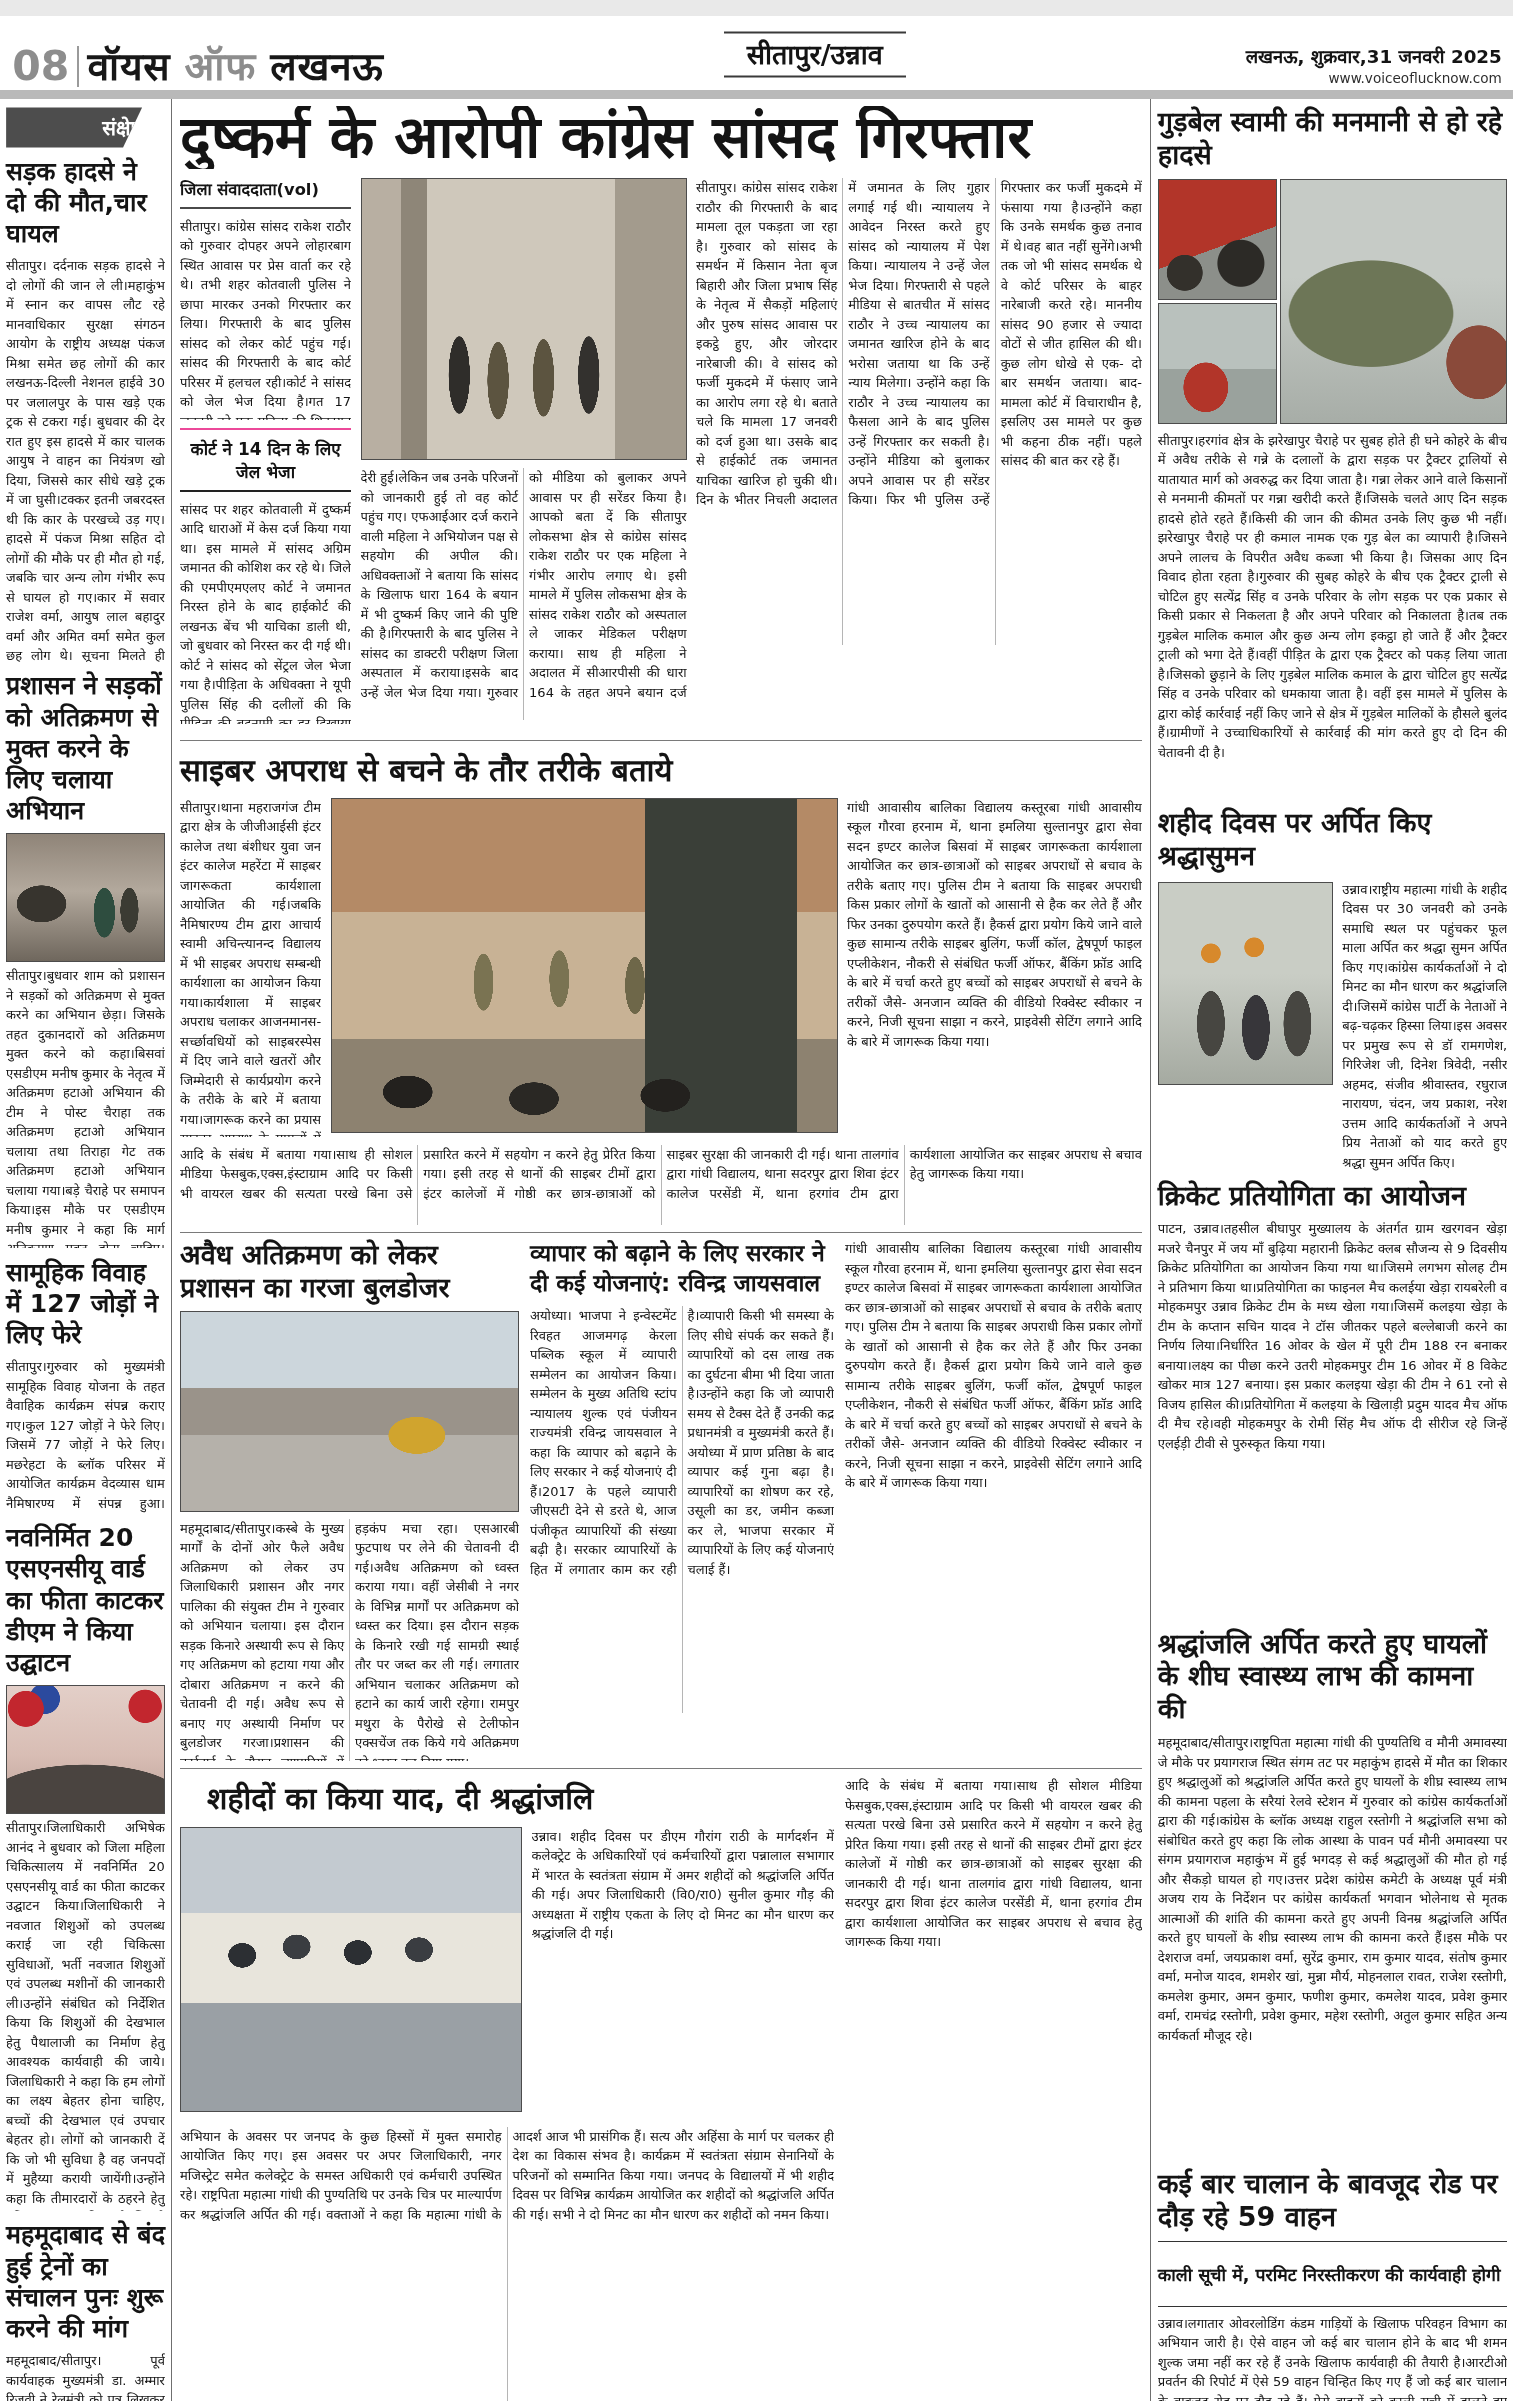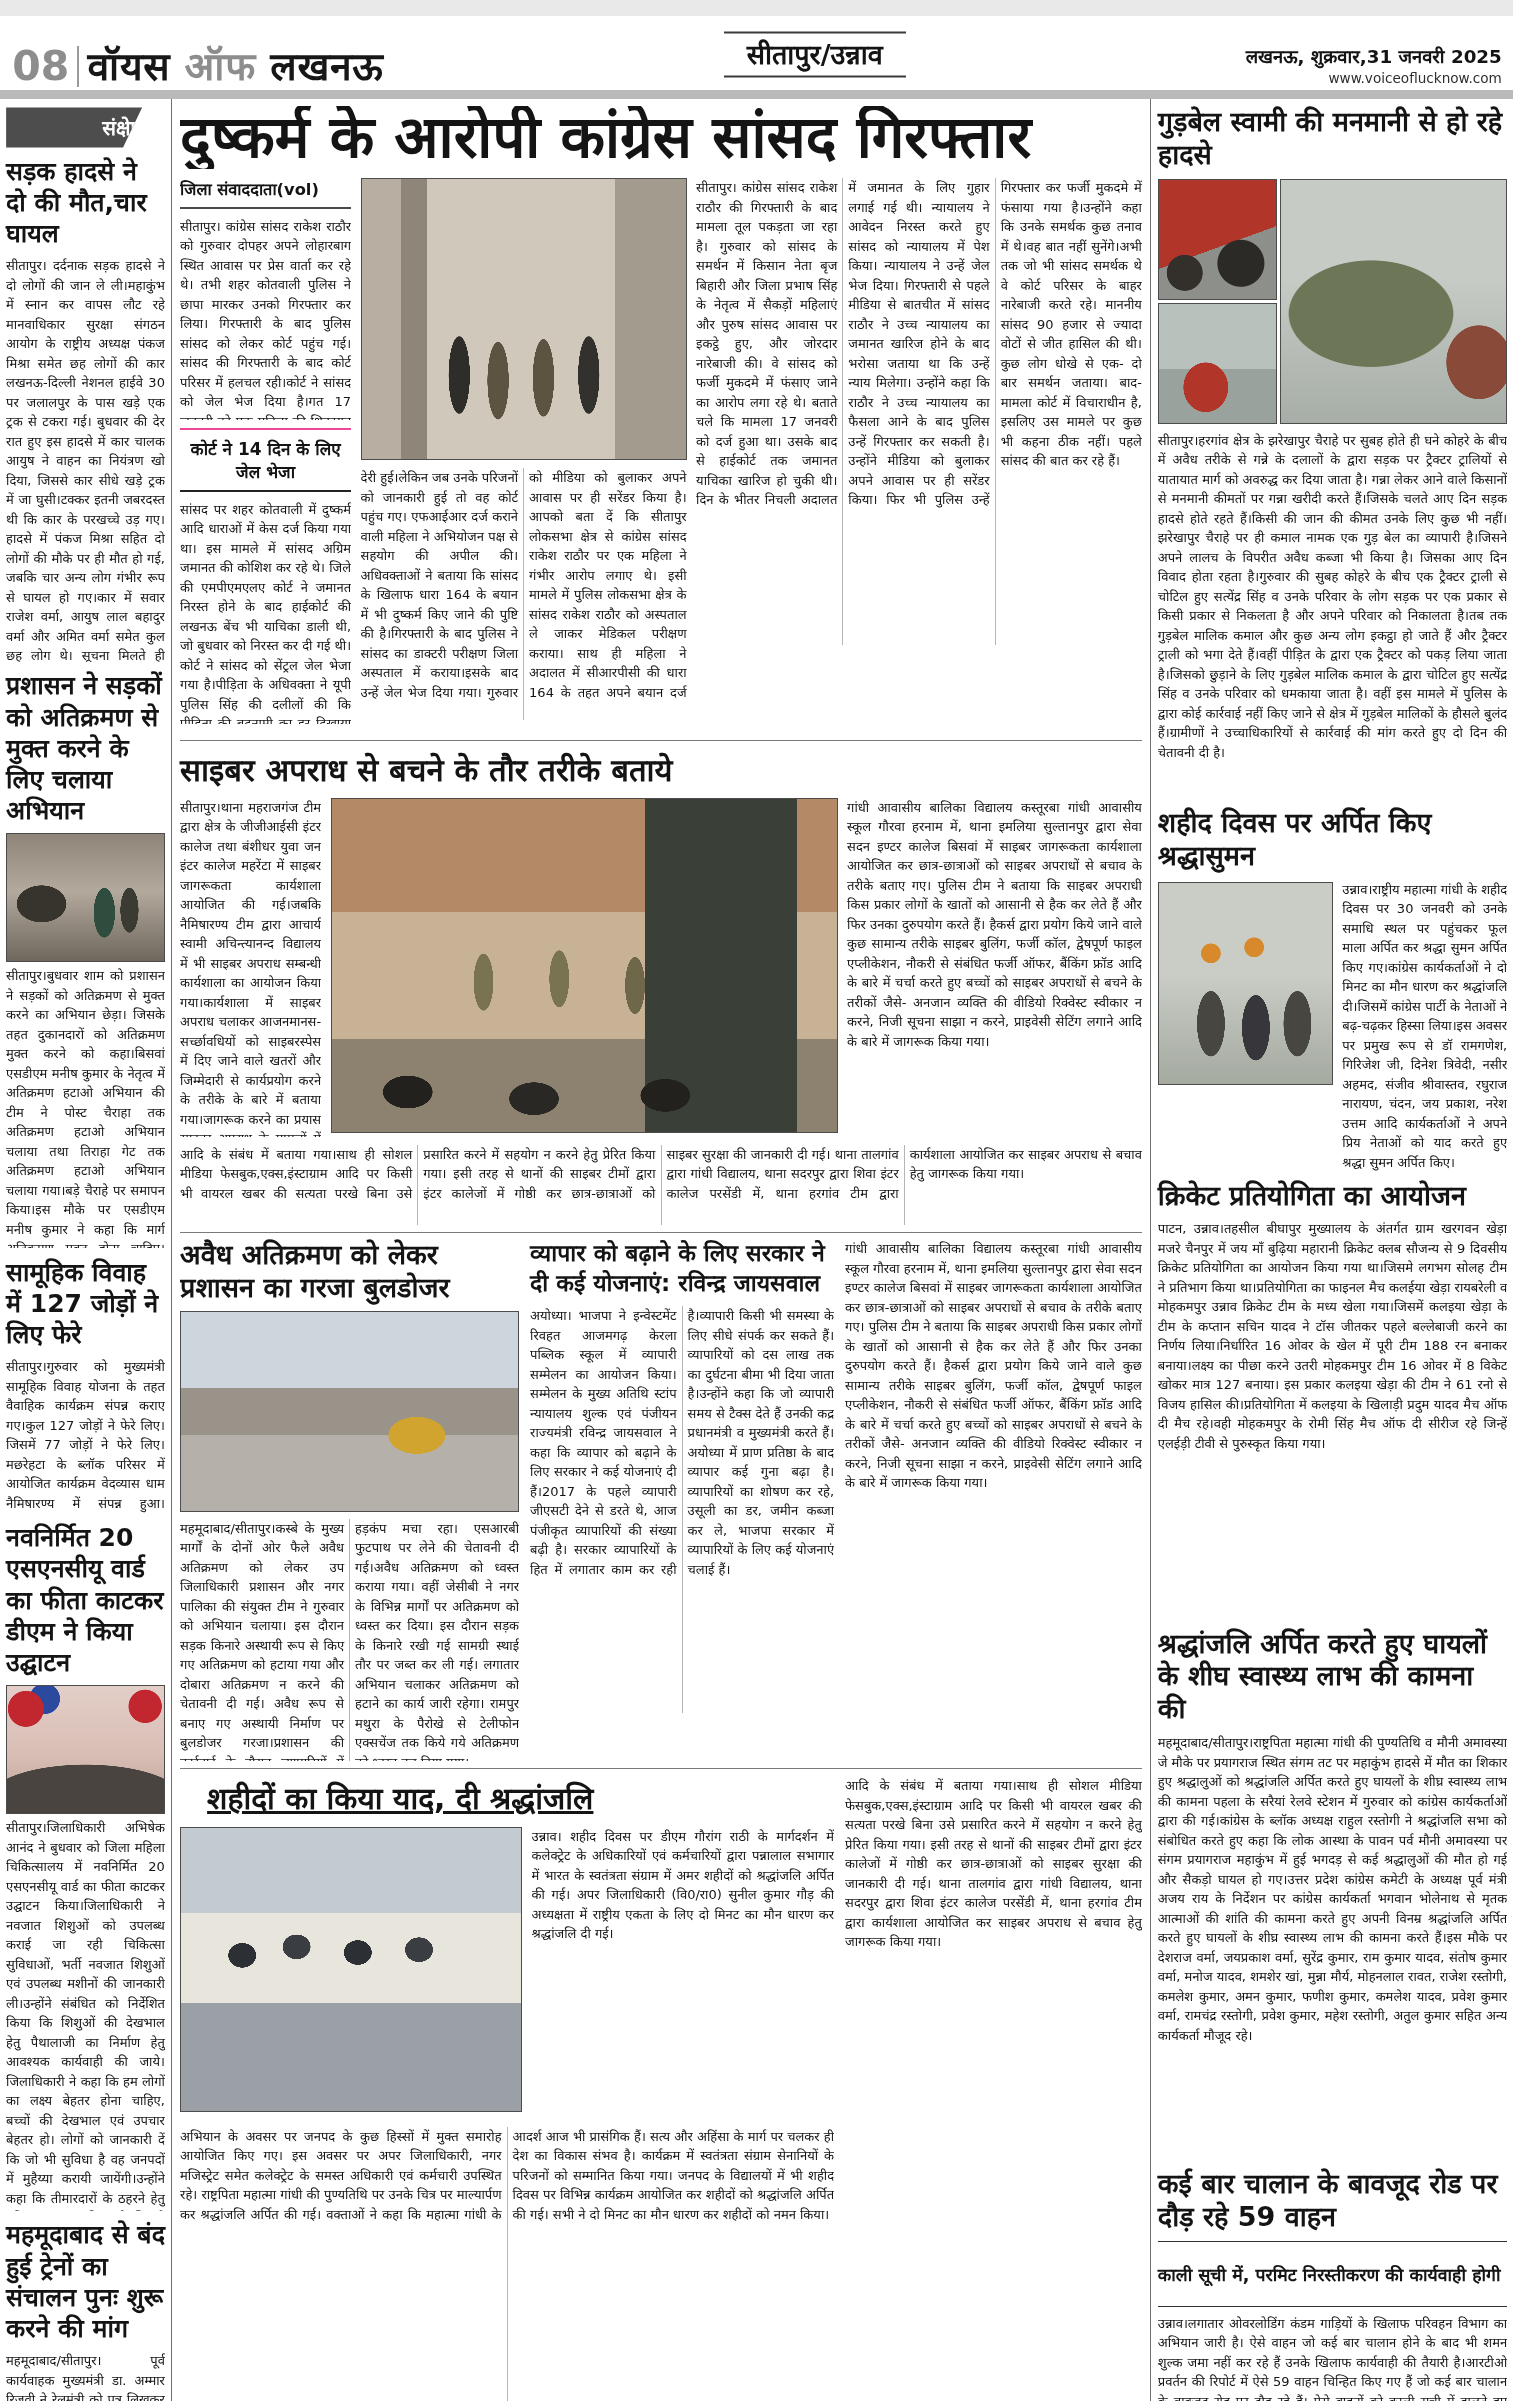--- a/index.html
+++ b/index.html
@@ -88,21 +88,21 @@
      linear-gradient(180deg,#ccd6dc 0 38%,#9a938a 38% 62%,#b5b1aa 62% 100%);}
   .sec-bull .body{column-count:2;column-gap:11px;column-rule:0.7px solid #b5b5b5;height:269px;}
   .sec-vyapar{width:304px;min-width:304px;}
   .sec-vyapar h2{font-size:23px;font-weight:800;line-height:1.3;margin-bottom:6.8px;}
   .sec-vyapar .body{column-count:2;column-gap:11px;column-rule:0.7px solid #b5b5b5;height:407px;}
   .sec-fill{flex:1;}
   .sec-fill .body{height:515px;}
   
   .row4{display:flex;gap:11px;height:719px;overflow:hidden;margin-top:2.7px;}
   .row4-main{width:654px;min-width:654px;}
-  .row4-main h2{font-size:30px;font-weight:800;margin:1.4px 0 8.1px 27px;text-decoration:underline;}
+  .row4-main h2{font-size:30px;font-weight:800;margin:1.4px 0 8.1px 27px;}
   .martyr-top{display:flex;gap:9.5px;height:292px;overflow:hidden;}
   .photo-meeting{width:342px;min-width:342px;height:285px;background:
      radial-gradient(ellipse 23px 20.3px at 18% 45%,#2c2f33 0 60%,transparent 61%),
      radial-gradient(ellipse 23px 20.3px at 34% 42%,#3a3d41 0 60%,transparent 61%),
      radial-gradient(ellipse 23px 20.3px at 52% 44%,#2c2f33 0 60%,transparent 61%),
      radial-gradient(ellipse 23px 20.3px at 70% 43%,#3a3d41 0 60%,transparent 61%),
      linear-gradient(180deg,#c3cad0 0 30%,#e8e5dc 30% 62%,#9aa0a5 62% 100%);}
   .martyr-side{flex:1;}
   .martyr-bottom{column-count:2;column-gap:11px;column-rule:0.7px solid #b5b5b5;height:380px;margin-top:8.1px;}
   

